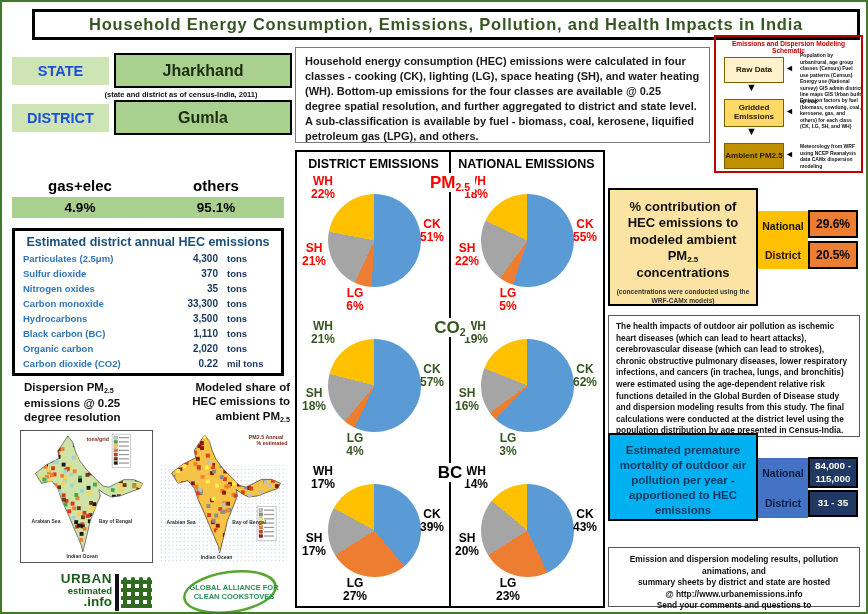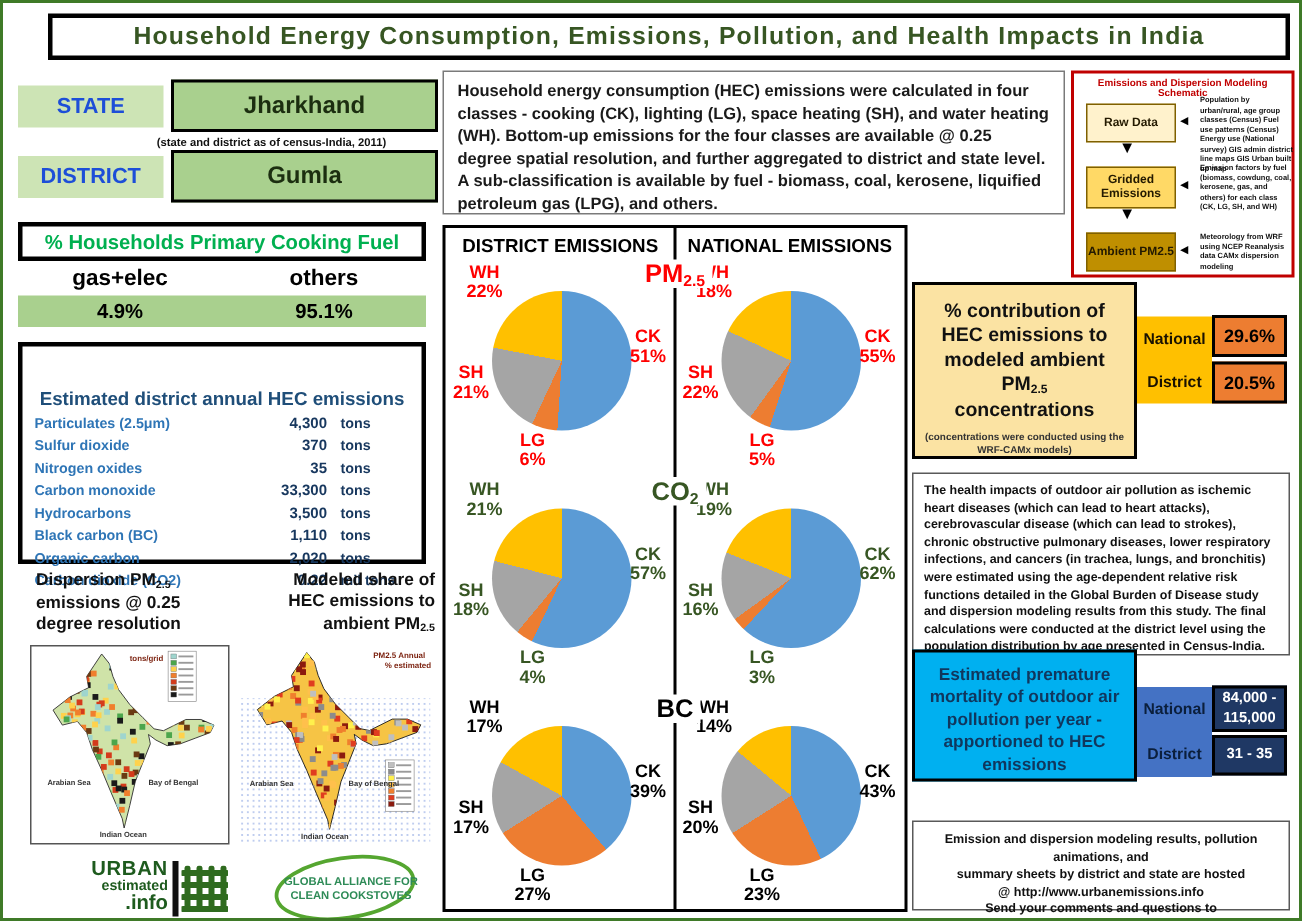--- a/index.html
+++ b/index.html
@@ -18,21 +18,21 @@
 
   
   .fuel-title{left:10px;top:146px;width:272px;height:26px;border:3px solid #000;color:#00B050;font-weight:bold;font-size:13.5px;}
   .fuel-cols{left:10px;top:175px;width:272px;display:flex;}
   .fuel-cols span{flex:1;text-align:center;font-weight:bold;font-size:15px;color:#000;}
   .fuel-vals{left:10px;top:195px;width:272px;height:21px;background:#A9D08E;display:flex;}
   .fuel-vals span{flex:1;text-align:center;font-weight:bold;font-size:13.5px;color:#000;line-height:21px;}
 
   
   .hec-box{left:10px;top:226px;width:272px;height:148px;border:3px solid #000;padding:4px 8px 2px 8px;}
-  .hec-title{text-align:center;font-weight:bold;font-size:12.5px;color:#1F4E79;margin-bottom:4px;margin-top:24px;}
+  .hec-title{text-align:center;font-weight:bold;font-size:12.5px;color:#1F4E79;margin-bottom:4px;}
   .hec-row{display:flex;align-items:baseline;height:15px;}
   .hec-row .lab{flex:1;color:#2E75B6;font-weight:bold;font-size:9.5px;}
   .hec-row .val{width:52px;text-align:right;color:#17375E;font-weight:bold;font-size:10px;}
   .hec-row .unit{width:46px;text-align:left;padding-left:9px;color:#17375E;font-weight:bold;font-size:9.5px;}
 
   
   .map-title-l{left:22px;top:378px;width:130px;font-size:11.5px;font-weight:bold;color:#111;line-height:1.25;}
   .map-title-r{left:146px;top:378px;width:142px;font-size:11.5px;font-weight:bold;color:#111;line-height:1.25;text-align:right;}
   .map-box{top:428px;width:133px;height:133px;}
   .map-box svg{width:100%;height:100%;display:block;}
@@ -65,21 +65,21 @@
   .cell-1{left:153px;}
   .pie{position:absolute;left:31px;top:20px;width:93px;height:93px;border-radius:50%;}
   .plabel{position:absolute;text-align:center;font-weight:bold;font-size:12px;line-height:1.12;z-index:2;}
   .plabel span{display:block;}
   .lbl-wh{top:1px;left:2px;width:48px;}
   .lbl-ck{top:44px;right:-3px;width:40px;}
   .lbl-sh{top:68px;left:-4px;width:42px;}
   .lbl-lg{top:113px;left:32px;width:52px;}
 
   
-  .schem{left:712px;top:45px;width:149px;height:138px;border:2px solid #C00000;padding:3px 3px;}
+  .schem{left:712px;top:33px;width:149px;height:138px;border:2px solid #C00000;padding:3px 3px;}
   .schem-title{text-align:center;color:#C00000;font-weight:bold;font-size:6.6px;margin-bottom:2px;}
   .schem-box{position:absolute;left:8px;width:58px;border:1px solid #7F6000;text-align:center;font-weight:bold;font-size:8px;color:#241a00;display:flex;align-items:center;justify-content:center;line-height:1.1;}
   .schem-note{position:absolute;left:84px;width:62px;font-size:5px;font-weight:bold;color:#111;line-height:1.3;}
   .schem-arrow-l{position:absolute;left:69px;font-size:9px;color:#000;}
   .schem-arrow-d{position:absolute;left:30px;font-size:11px;color:#000;}
 
   
   .contrib-box{left:606px;top:186px;width:150px;height:118px;background:#FBE3A3;border:2px solid #000;padding:9px 6px 4px 6px;text-align:center;}
   .contrib-head{font-weight:bold;font-size:13px;color:#111;line-height:1.25;}
   .contrib-note{font-size:6.6px;font-weight:bold;color:#333;margin-top:7px;line-height:1.3;}
@@ -110,21 +110,20 @@
 <div class="canvas">
 
   <div class="abs flexc title-bar">Household Energy Consumption, Emissions, Pollution, and Health Impacts in India</div>
 
   <div class="abs flexc loc-label" style="top:55px;">STATE</div>
   <div class="abs flexc loc-value" style="top:51px;">Jharkhand</div>
   <div class="abs census-note">(state and district as of census-India, 2011)</div>
   <div class="abs flexc loc-label" style="top:102px;">DISTRICT</div>
   <div class="abs flexc loc-value" style="top:98px;">Gumla</div>
 
-  <div class="abs flexc fuel-title">% Households Primary Cooking Fuel</div>
   <div class="abs fuel-cols">
     <span>gas+elec</span>
     <span>others</span>
   </div>
   <div class="abs fuel-vals">
     <span>4.9%</span>
     <span>95.1%</span>
   </div>
 
   <div class="abs hec-box">

